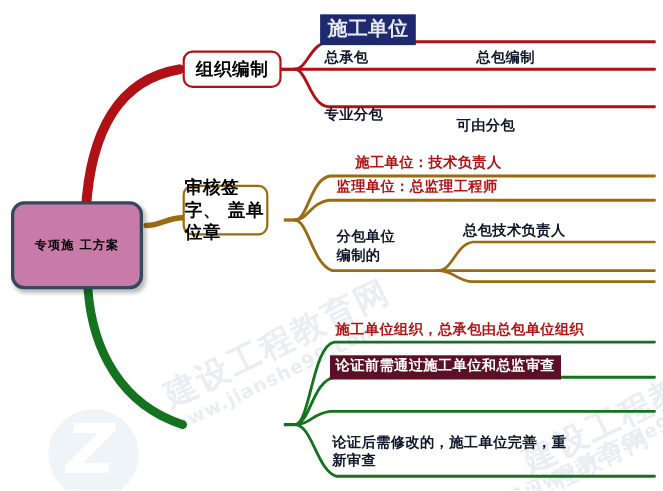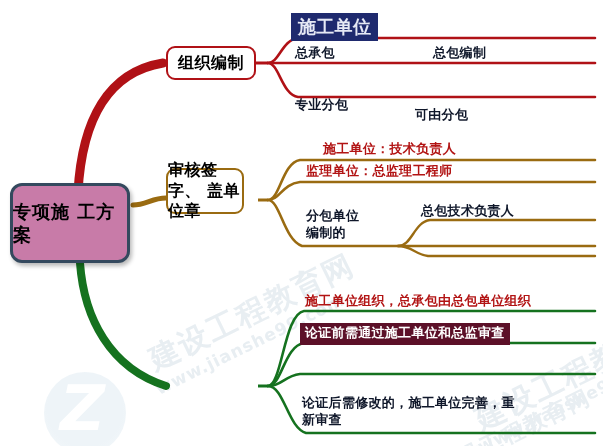--- a/index.html
+++ b/index.html
@@ -58,21 +58,21 @@
     background: #c87ba8;
     border: 3px solid #34495e;
     border-radius: 12px;
     box-shadow: 2px 3px 4px rgba(0,0,0,0.28);
     display: flex;
     flex-direction: column;
     align-items: center;
     justify-content: center;
     color: #000000;
     font-weight: bold;
-    font-size: 18px;
+    font-size: 11px;
     line-height: 1.28;
     letter-spacing: 1px;
     z-index: 6;
   }
 
   
   .branch-node {
     position: absolute;
     box-sizing: border-box;
     background: #ffffff;

